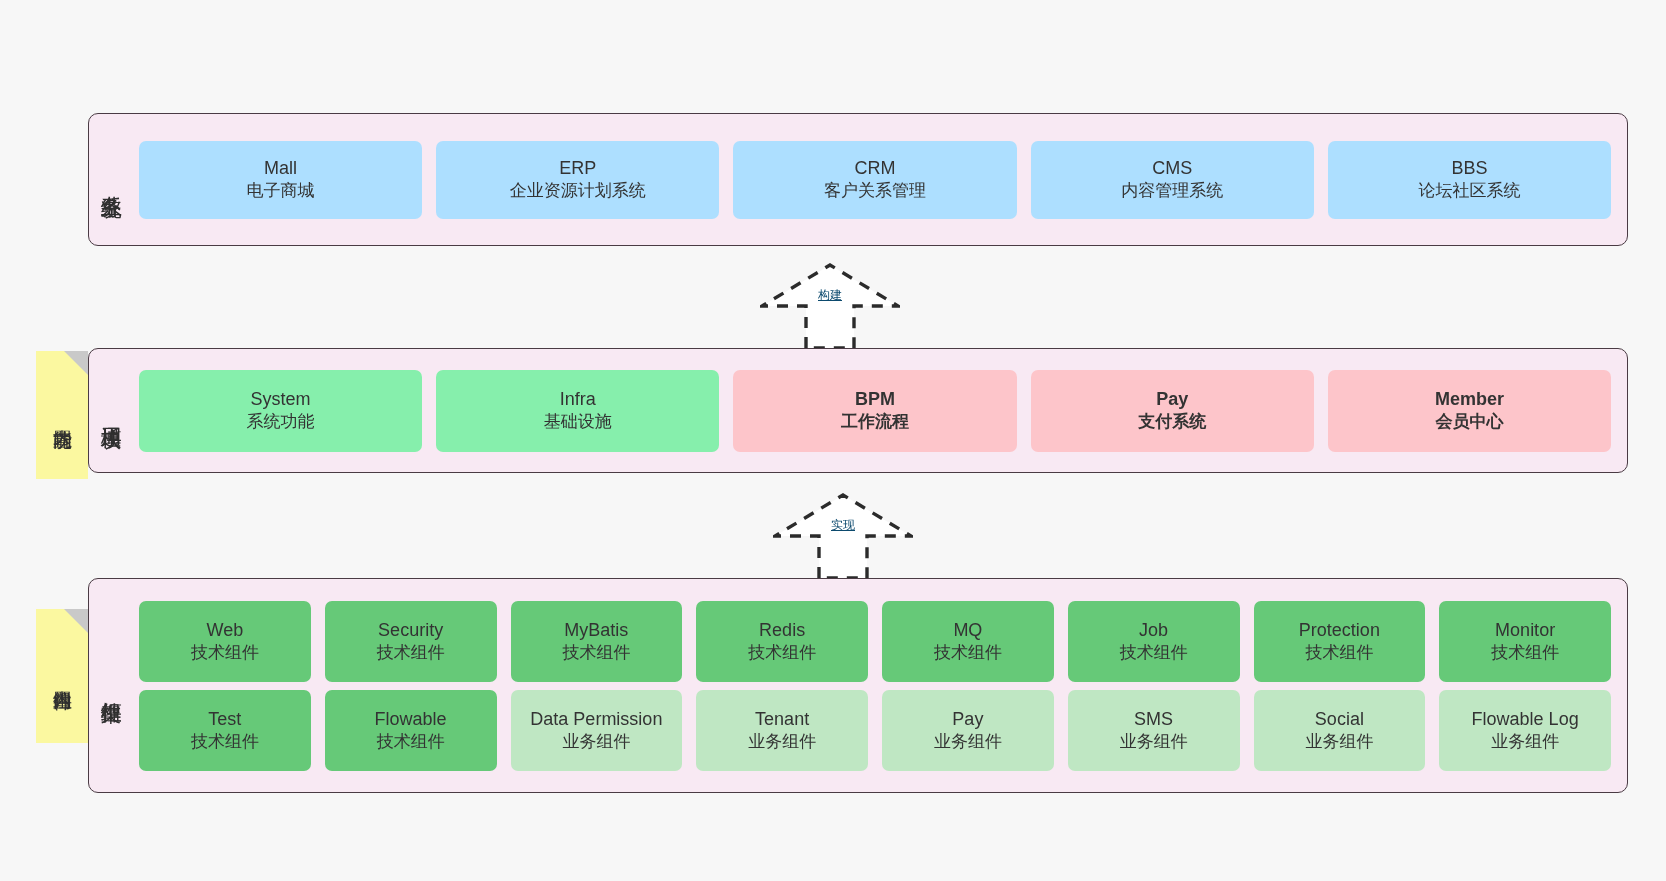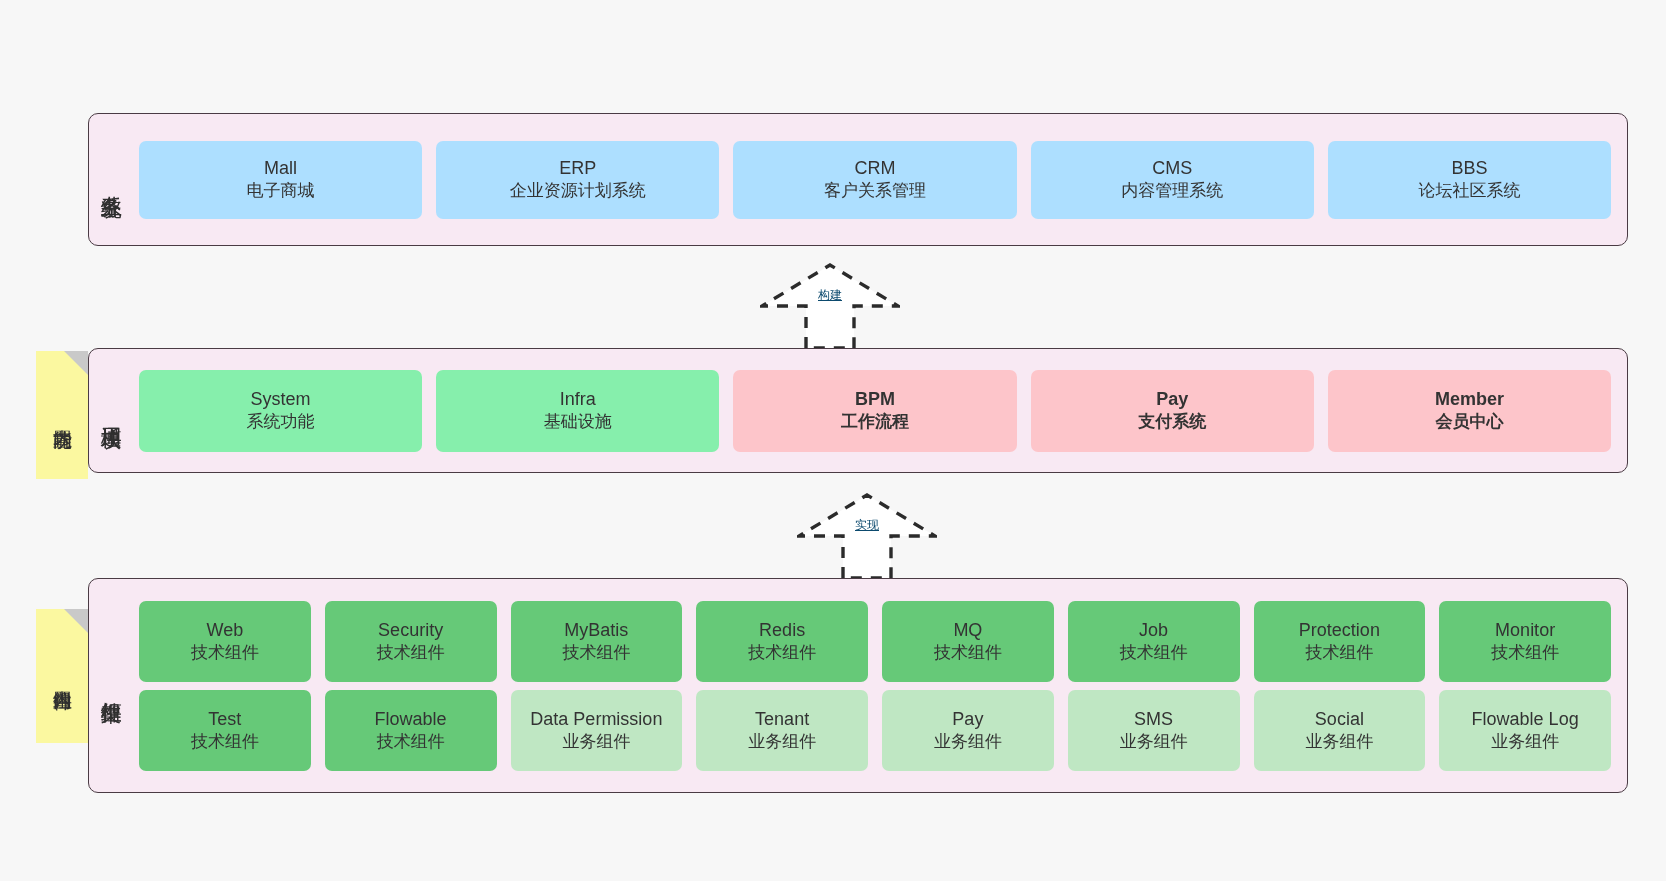--- a/index.html
+++ b/index.html
@@ -208,21 +208,21 @@
       </div>
 
     </div>
   </div>
 
   <div class="note" style="left:36px; top:351px; width:52px; height:128px;">
     <span class="fold"></span>
     <span>内置功能</span>
   </div>
 
-  <div class="uparrow" style="left:797px; top:492px; width:140px; height:86px;">
+  <div class="uparrow" style="left:773px; top:492px; width:140px; height:86px;">
     <svg width="140" height="86" viewBox="0 0 140 86">
       <path d="M 46 86 L 46 44 L 2 44 L 70 3 L 138 44 L 94 44 L 94 86 Z" fill="#ffffff" stroke="#2b2b2b" stroke-width="3.4" stroke-dasharray="11 9" stroke-linejoin="miter"></path>
     </svg>
     <span class="lbl" style="top:25px;">实现</span>
   </div>
 
   <div class="band" id="band-components" style="left:88px; top:578px; width:1540px; height:215px;">
     <div class="band-title">框架组件</div>
     <div class="band-body two-rows">
 

